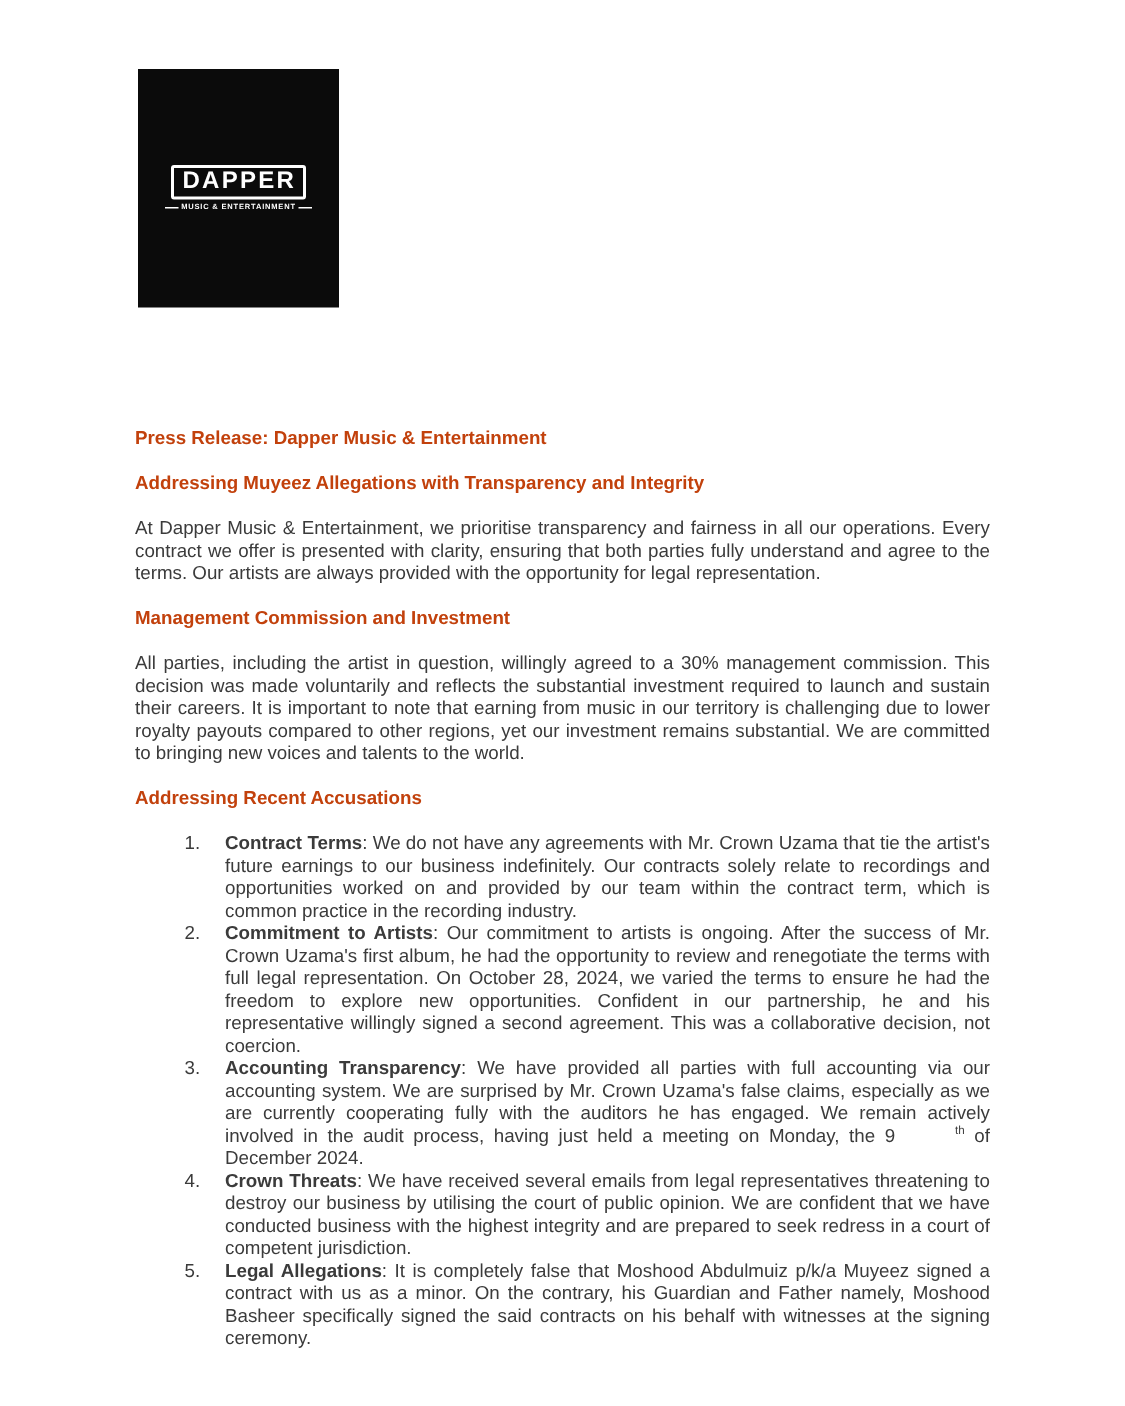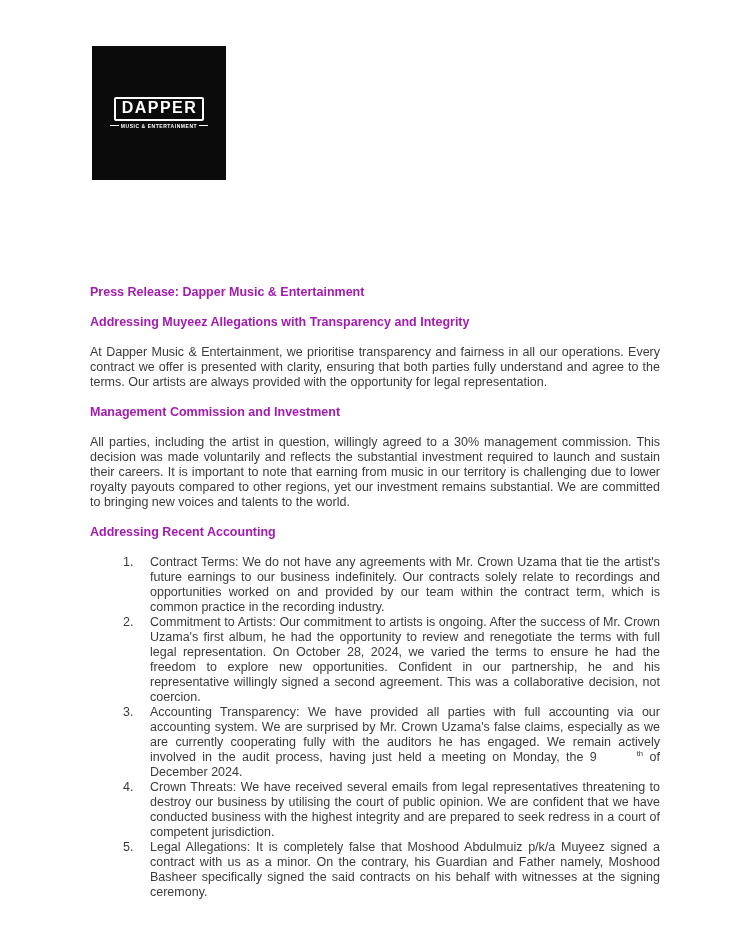--- a/index.html
+++ b/index.html
@@ -12,21 +12,21 @@
     color: #3b3b3b;
     overflow: hidden;
   }
 
   
   .logo-block {
     position: absolute;
     left: 92px;
     top: 46px;
     width: 134px;
-    height: 134px;
+    height: 159px;
     background: #0b0b0b;
     display: flex;
     flex-direction: column;
     align-items: center;
     justify-content: center;
   }
   .logo-word {
     color: #ffffff;
     border: 2px solid #ffffff;
     border-radius: 2px;
@@ -60,42 +60,42 @@
     position: absolute;
     left: 90px;
     top: 285px;
     width: 570px;
     font-size: 12.5px;
     line-height: 15px;
   }
   .block { margin-bottom: 15px; }
   .heading {
     font-weight: bold;
-    color: #a21caf;
+    color: #c2410c;
   }
   .para {
     text-align: justify;
     margin-top: 15px;
   }
 
   
   .olist { }
   .li {
     display: flex;
     margin-left: 33px;
   }
   .num {
     flex: none;
     width: 27px;
   }
   .li-text {
     flex: 1;
     text-align: justify;
   }
-  .term { font-weight: normal; }
+  .term { font-weight: bold; }
   sup {
     font-size: 0.62em;
     vertical-align: super;
     line-height: 0;
     margin-left: 40px;
   }
 </style>
 </head>
 <body>
 
@@ -109,21 +109,21 @@
 </div>
 
 <div class="content">
   <div class="heading block">Press Release: Dapper Music &amp; Entertainment</div>
   <div class="heading block">Addressing Muyeez Allegations with Transparency and Integrity</div>
   <div class="para block">At Dapper Music &amp; Entertainment, we prioritise transparency and fairness in all our operations. Every contract we offer is presented with clarity, ensuring that both parties fully understand and agree to the terms. Our artists are always provided with the opportunity for legal representation.</div>
 
   <div class="heading block">Management Commission and Investment</div>
   <div class="para block">All parties, including the artist in question, willingly agreed to a 30% management commission. This decision was made voluntarily and reflects the substantial investment required to launch and sustain their careers. It is important to note that earning from music in our territory is challenging due to lower royalty payouts compared to other regions, yet our investment remains substantial. We are committed to bringing new voices and talents to the world.</div>
 
-  <div class="heading block">Addressing Recent Accounting</div>
+  <div class="heading block">Addressing Recent Accusations</div>
 
   <div class="olist">
       <div class="li">
         <span class="num">1.</span>
         <div class="li-text"><span class="term">Contract Terms</span>: We do not have any agreements with Mr. Crown Uzama that tie the artist's future earnings to our business indefinitely. Our contracts solely relate to recordings and opportunities worked on and provided by our team within the contract term, which is common practice in the recording industry.</div>
       </div>
       <div class="li">
         <span class="num">2.</span>
         <div class="li-text"><span class="term">Commitment to Artists</span>: Our commitment to artists is ongoing. After the success of Mr. Crown Uzama's first album, he had the opportunity to review and renegotiate the terms with full legal representation. On October 28, 2024, we varied the terms to ensure he had the freedom to explore new opportunities. Confident in our partnership, he and his representative willingly signed a second agreement. This was a collaborative decision, not coercion.</div>
       </div>

